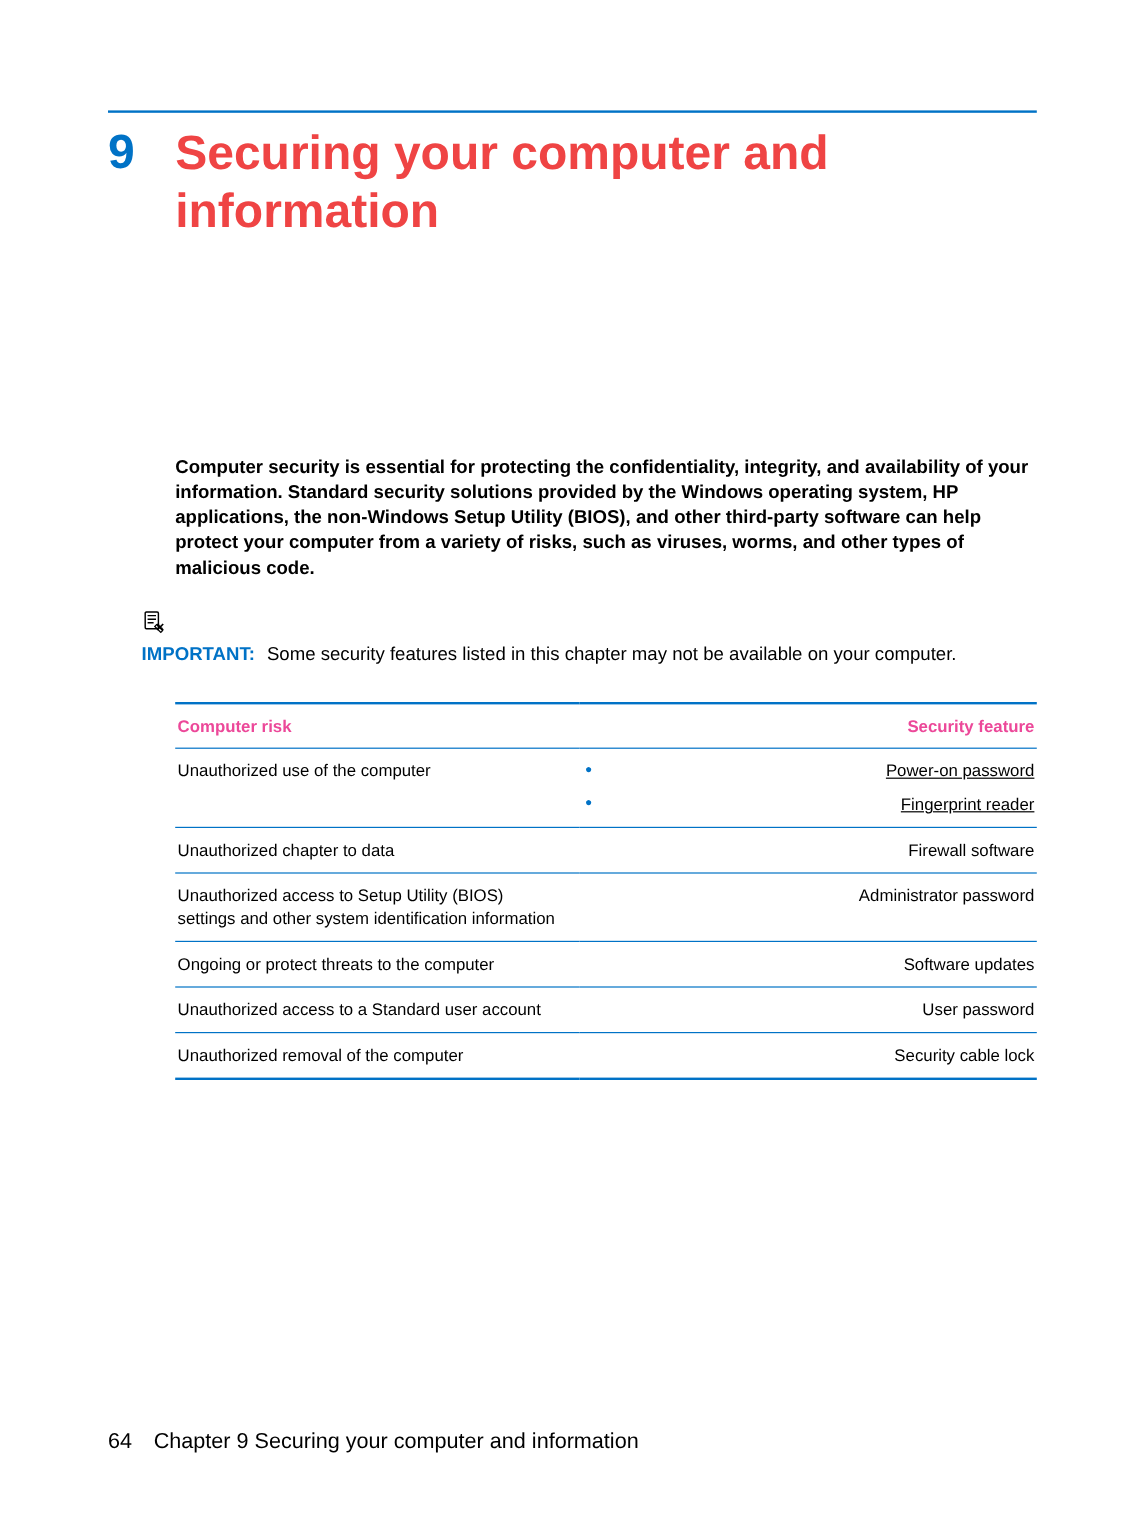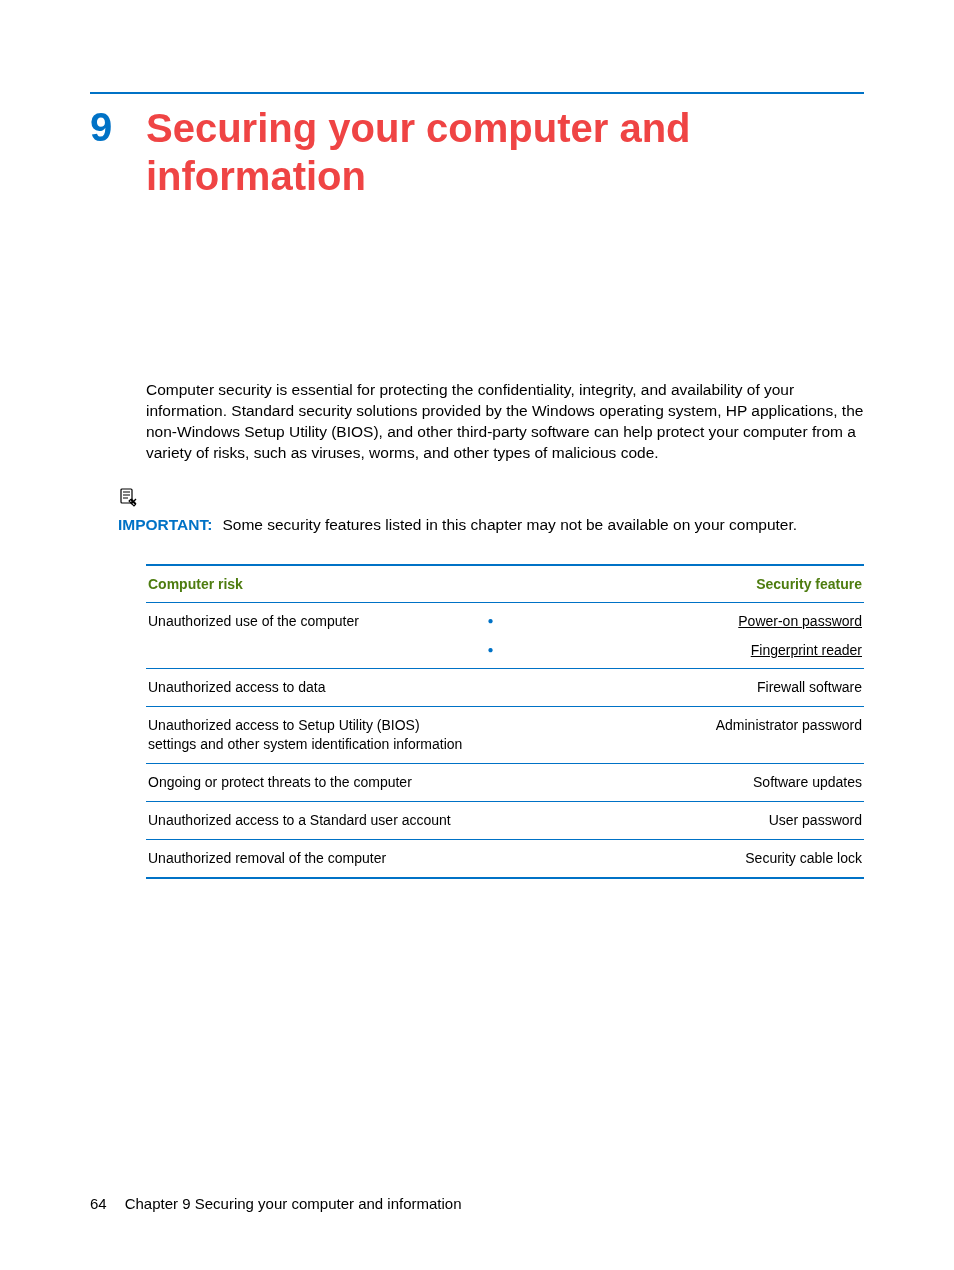--- a/index.html
+++ b/index.html
@@ -39,20 +39,21 @@
       line-height: 1.2;
     }
     .body-block {
       margin-left: 56px;
     }
     .intro {
       font-size: 15.5px;
       line-height: 1.35;
       color: #000;
       margin-bottom: 22px;
+      font-weight: bold;
     }
     .notice {
       display: flex;
       align-items: flex-start;
       gap: 8px;
       margin-left: -28px;
       margin-bottom: 28px;
       flex-direction: column;
     }
     .notice-icon {
@@ -76,21 +77,21 @@
       font-size: 14px;
     }
     thead tr {
       border-top: 2px solid #0072c6;
       border-bottom: 1.5px solid #0072c6;
     }
     thead th {
       text-align: left;
       font-weight: bold;
       padding: 10px 2px 10px 2px;
-      color: #4d7c0f;
+      color: #ec4899;
     }
     tbody td {
       padding: 9px 2px;
       vertical-align: top;
       line-height: 1.35;
     }
     tbody tr {
       border-bottom: 1px solid #0072c6;
     }
     tbody tr:last-child {
@@ -116,21 +117,21 @@
       position: absolute;
       left: 2px;
       top: 0;
       font-size: 10px;
       line-height: 18px;
     }
     .footer {
       position: absolute;
       bottom: 58px;
       left: 90px;
-      font-size: 15px;
+      font-size: 18px;
       display: flex;
       gap: 18px;
     }
   </style>
 </head>
 <body>
 
 <div class="page">
   <hr class="rule">
   <div class="heading-row">
@@ -170,21 +171,21 @@
         <tr>
           <td class="col1">Unauthorized use of the computer</td>
           <td class="col2">
             <ul class="feat">
               <li>Power-on password</li>
               <li>Fingerprint reader</li>
             </ul>
           </td>
         </tr>
         <tr>
-          <td class="col1">Unauthorized access to data</td>
+          <td class="col1">Unauthorized chapter to data</td>
           <td class="col2">Firewall software</td>
         </tr>
         <tr>
           <td class="col1">Unauthorized access to Setup Utility (BIOS) settings and other system identification information</td>
           <td class="col2">Administrator password</td>
         </tr>
         <tr>
           <td class="col1">Ongoing or protect threats to the computer</td>
           <td class="col2">Software updates</td>
         </tr>

